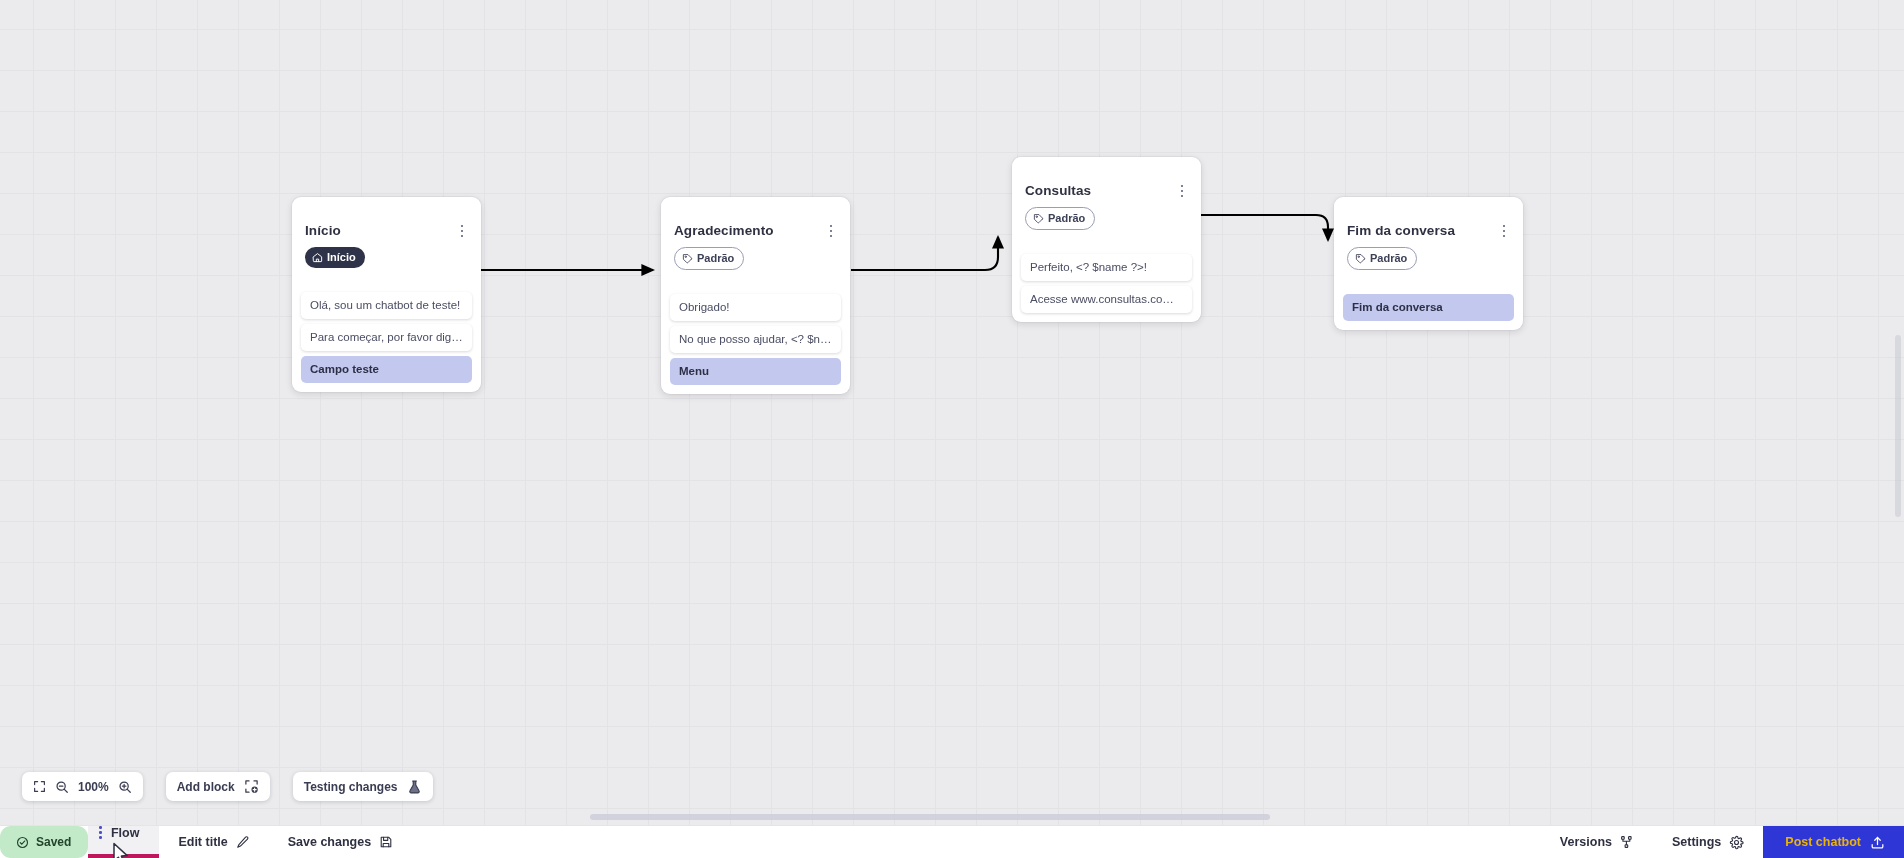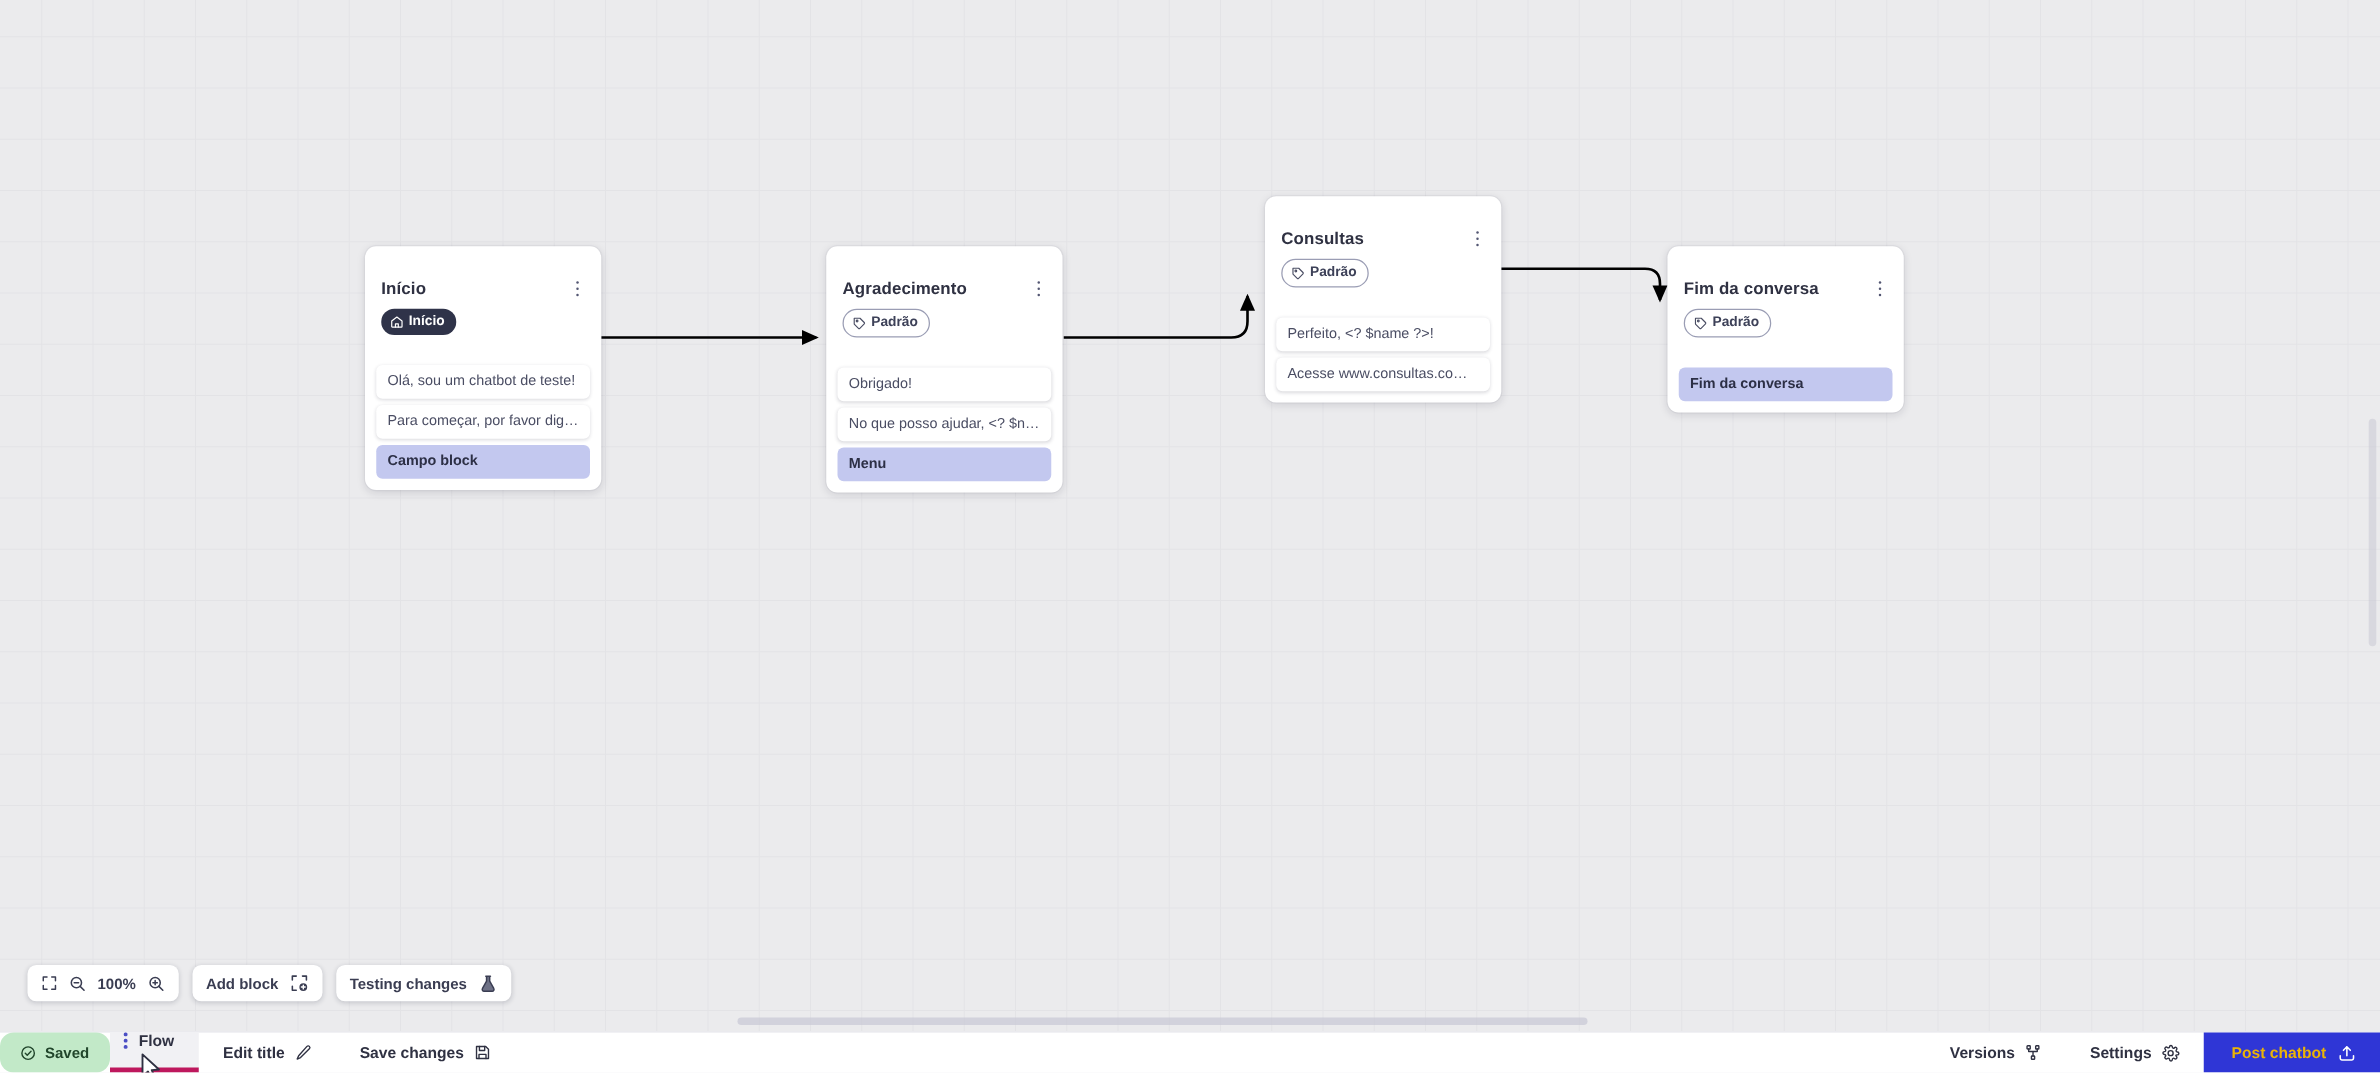--- a/index.html
+++ b/index.html
@@ -77,21 +77,21 @@
   .msg.option {
     background: #c3c8ef;
     color: #2c2f45;
     font-weight: 700;
     box-shadow: none;
   }
 
   
   #float-bar {
     position: absolute; left: 22px; bottom: 24px;
-    display: flex; align-items: flex-end; gap: 11px;
+    display: flex; align-items: flex-end; gap: 23px;
     z-index: 7;
   }
   .fgroup {
     background: #ffffff; border-radius: 7px;
     box-shadow: 0 1px 4px rgba(24,26,48,0.18);
     height: 29px; display: flex; align-items: center;
     padding: 0 11px; gap: 9px;
   }
   .fgroup .lbl { font-size: 12px; font-weight: 700; color: #3a3d52; line-height: 1; white-space: nowrap; }
   .ibtn { display: flex; align-items: center; justify-content: center; cursor: pointer; }
@@ -180,21 +180,21 @@
           <svg width="11" height="11" viewBox="0 0 24 24" fill="none" stroke="#ffffff" stroke-width="2.1" stroke-linecap="round" stroke-linejoin="round">
             <path d="M3 10.5 L12 3.5 L21 10.5 V20 a1 1 0 0 1-1 1H4a1 1 0 0 1-1-1z"></path>
             <path d="M9.5 21v-5.5h5V21"></path>
           </svg>
           <span>Início</span>
         </span>
       </div>
       <div class="msgs">
         <div class="msg">Olá, sou um chatbot de teste!</div>
         <div class="msg">Para começar, por favor digite o ...</div>
-        <div class="msg option">Campo block</div>
+        <div class="msg option">Campo teste</div>
       </div>
     </div>
 
     <div class="node" style="left:661px; top:197px;">
       <div class="node-head">
         <div class="node-title">Agradecimento</div>
         <div class="kebab">
             <i></i>
             <i></i>
             <i></i>

